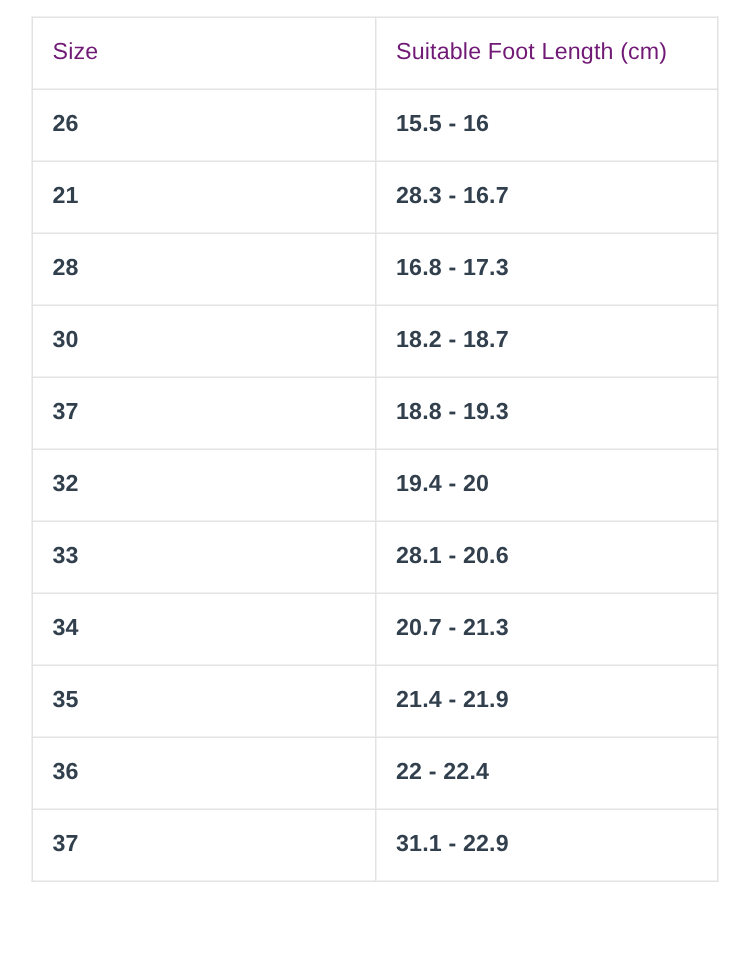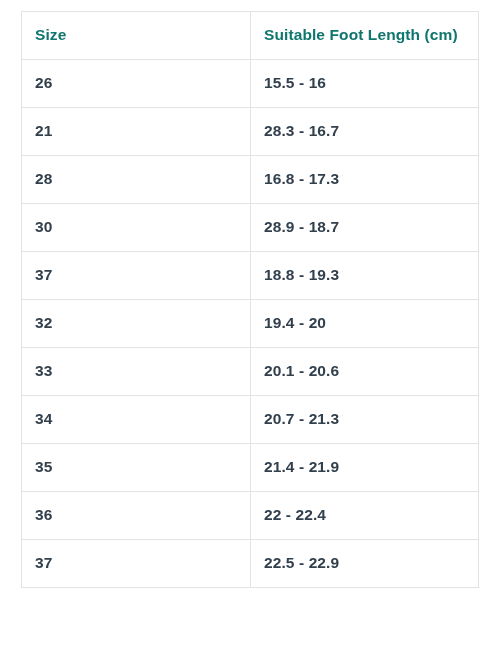--- a/index.html
+++ b/index.html
@@ -42,22 +42,22 @@
     vertical-align: middle;
     font-weight: bold;
     font-size: 15.5px;
     line-height: 1.2;
     color: #2e3b48;
     letter-spacing: 0.1px;
     white-space: nowrap;
     overflow: hidden;
   }
   .size-table thead th {
-    color: #0f766e;
-    font-weight: bold;
+    color: #701a75;
+    font-weight: normal;
   }
   .size-table tbody td {
     color: #32404d;
   }
 </style>
 </head>
 <body>
 
 <div class="page">
 
@@ -80,46 +80,46 @@
       <tr>
         <td>21</td>
         <td>28.3 - 16.7</td>
       </tr>
       <tr>
         <td>28</td>
         <td>16.8 - 17.3</td>
       </tr>
       <tr>
         <td>30</td>
-        <td>28.9 - 18.7</td>
+        <td>18.2 - 18.7</td>
       </tr>
       <tr>
         <td>37</td>
         <td>18.8 - 19.3</td>
       </tr>
       <tr>
         <td>32</td>
         <td>19.4 - 20</td>
       </tr>
       <tr>
         <td>33</td>
-        <td>20.1 - 20.6</td>
+        <td>28.1 - 20.6</td>
       </tr>
       <tr>
         <td>34</td>
         <td>20.7 - 21.3</td>
       </tr>
       <tr>
         <td>35</td>
         <td>21.4 - 21.9</td>
       </tr>
       <tr>
         <td>36</td>
         <td>22 - 22.4</td>
       </tr>
       <tr>
         <td>37</td>
-        <td>22.5 - 22.9</td>
+        <td>31.1 - 22.9</td>
       </tr>
     </tbody>
   </table>
 
 </div>
 
 </body></html>

